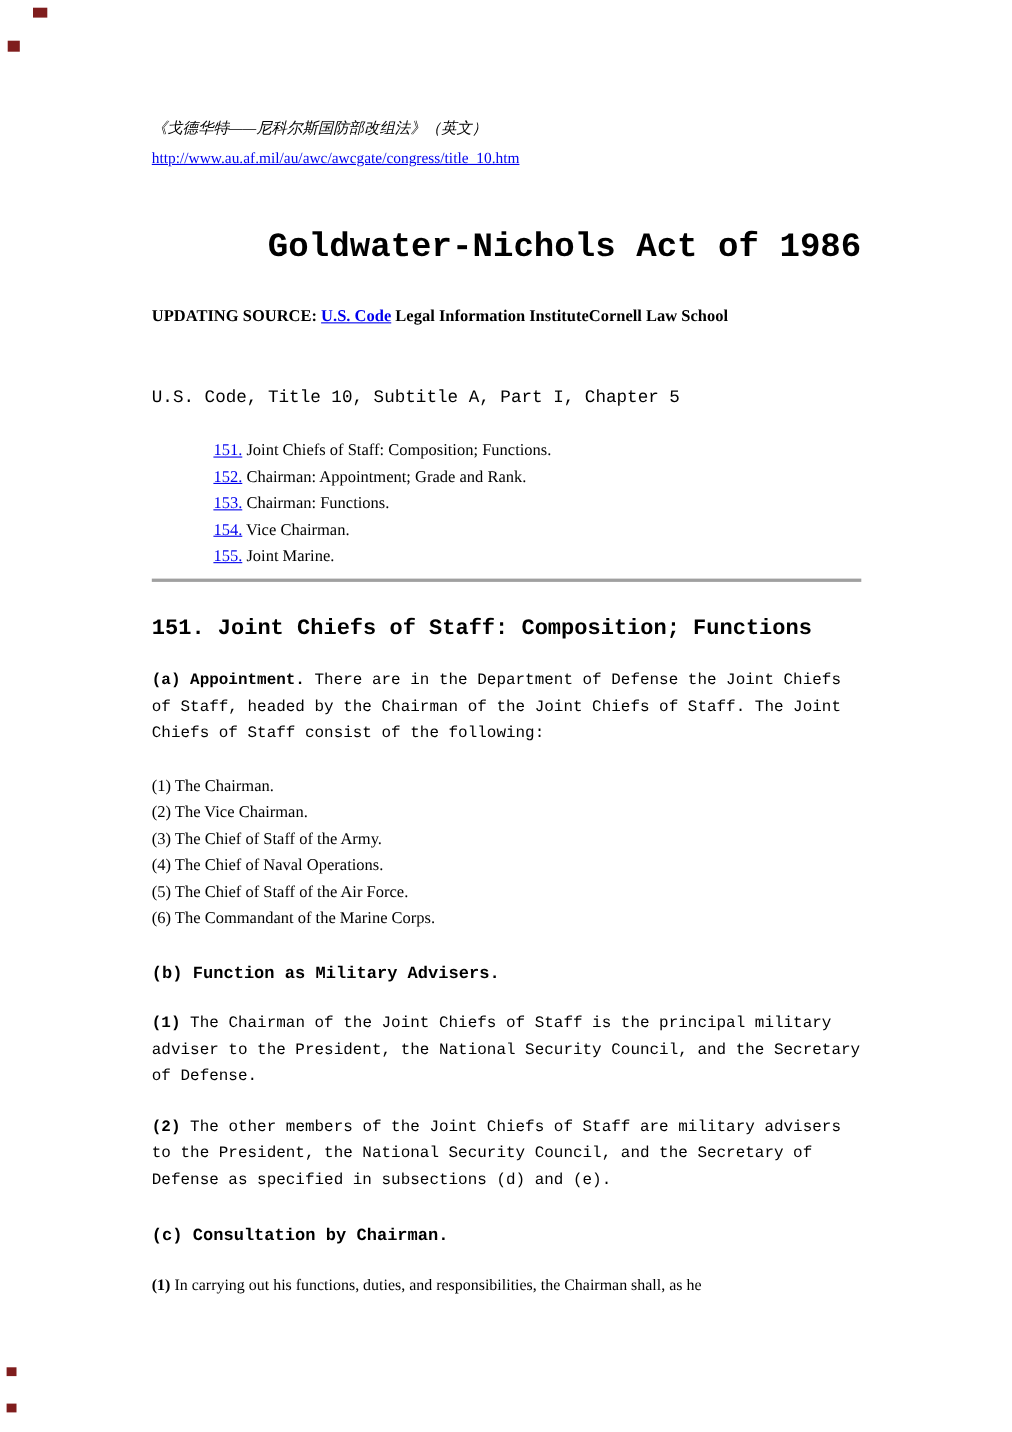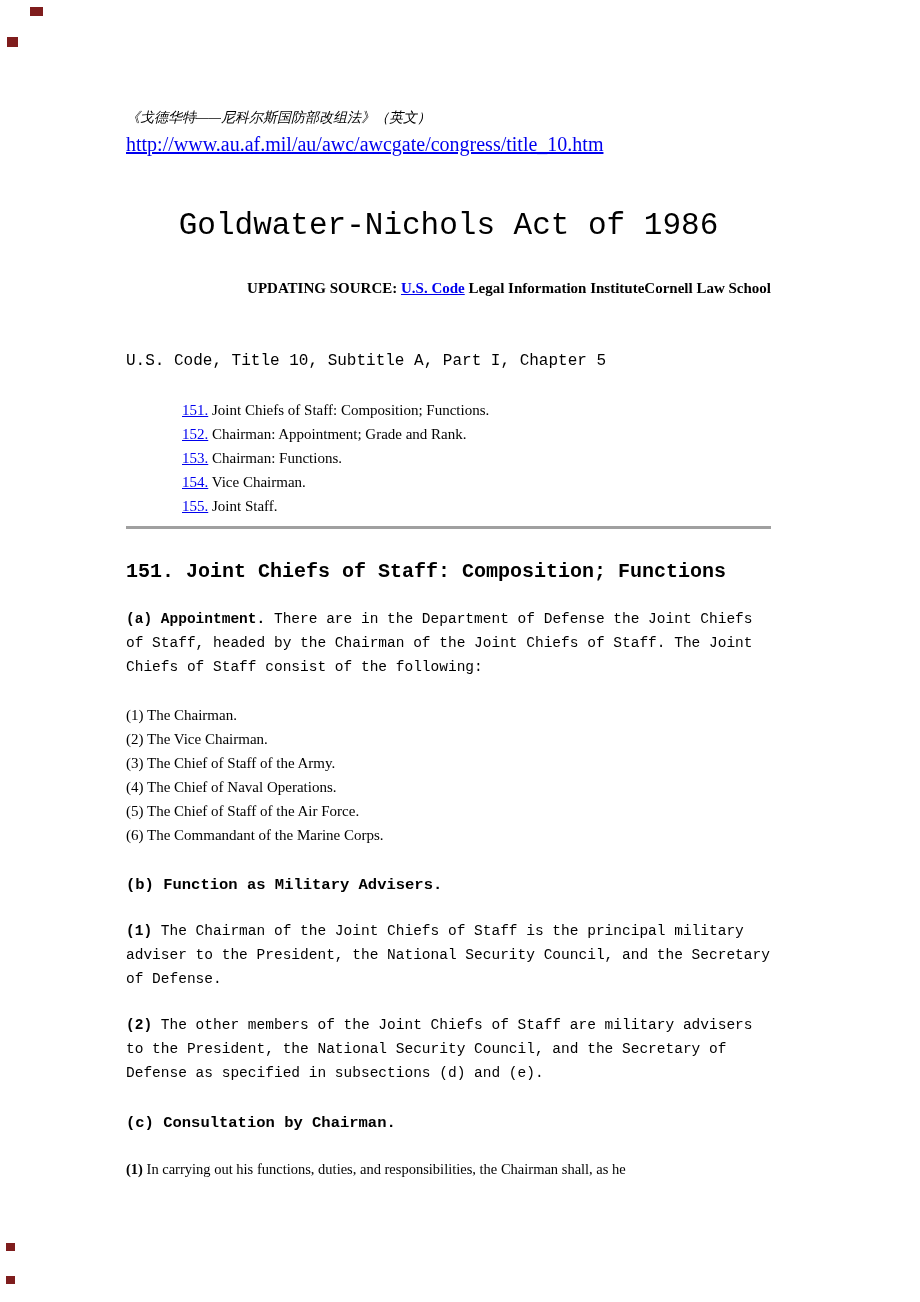--- a/index.html
+++ b/index.html
@@ -21,51 +21,51 @@
     position: absolute;
     background: #7f1d1d;
   }
   .m1 { left: 30px; top: 7px;    width: 13px; height: 9px; }
   .m2 { left: 7px;  top: 37px;   width: 11px; height: 10px; }
   .m3 { left: 6px;  top: 1243px; width: 9px;  height: 8px; }
   .m4 { left: 6px;  top: 1276px; width: 9px;  height: 8px; }
 
   .content {
     position: absolute;
-    left: 126px;
+    left: 138px;
     top: 0;
     width: 645px;
   }
   p, h1, h2, h3, div { margin: 0; padding: 0; }
 
   .note {
     margin-top: 108px;
     font-size: 14px;
     line-height: 19px;
     font-style: italic;
     font-family: "Liberation Serif", serif;
   }
-  .url-line { margin-top: 8px; font-size: 20px; line-height: 19px; }
+  .url-line { margin-top: 8px; font-size: 14px; line-height: 19px; }
   a.link, .url-line a {
     color: #0000ee;
     text-decoration: underline;
     cursor: pointer;
   }
   .title {
     margin-top: 50px;
-    text-align: center;
+    text-align: right;
     font-family: "Liberation Mono", monospace;
-    font-weight: normal;
+    font-weight: bold;
     font-size: 31px;
     line-height: 44px;
     white-space: nowrap;
   }
   .updating {
     margin-top: 30px;
-    text-align: right;
+    text-align: left;
     font-size: 15px;
     line-height: 20px;
     font-weight: bold;
   }
   .updating b { font-weight: bold; }
   .updating a { font-weight: bold; }
   .chapter {
     margin-top: 52px;
     font-family: "Liberation Mono", monospace;
     font-weight: normal;
@@ -144,21 +144,21 @@
 
     <p class="updating"><b>UPDATING SOURCE: </b><a href="#" class="link">U.S. Code</a><b> Legal Information InstituteCornell Law School</b></p>
 
     <h2 class="chapter">U.S. Code, Title 10, Subtitle A, Part I, Chapter 5</h2>
 
     <div class="toc">
       <div class="toc-item"><a href="#" class="link">151.</a><span> Joint Chiefs of Staff: Composition; Functions.</span></div>
       <div class="toc-item"><a href="#" class="link">152.</a><span> Chairman: Appointment; Grade and Rank.</span></div>
       <div class="toc-item"><a href="#" class="link">153.</a><span> Chairman: Functions.</span></div>
       <div class="toc-item"><a href="#" class="link">154.</a><span> Vice Chairman.</span></div>
-      <div class="toc-item"><a href="#" class="link">155.</a><span> Joint Staff.</span></div>
+      <div class="toc-item"><a href="#" class="link">155.</a><span> Joint Marine.</span></div>
     </div>
 
     <div class="rule"></div>
 
     <h2 class="sec-heading">151. Joint Chiefs of Staff: Composition; Functions</h2>
 
     <p class="mono-para"><b>(a) Appointment.</b><span> There are in the Department of Defense the Joint Chiefs of Staff, headed by the Chairman of the Joint Chiefs of Staff. The Joint Chiefs of Staff consist of the following:</span></p>
 
     <div class="members">
       <div class="member-item">(1) The Chairman.</div>

